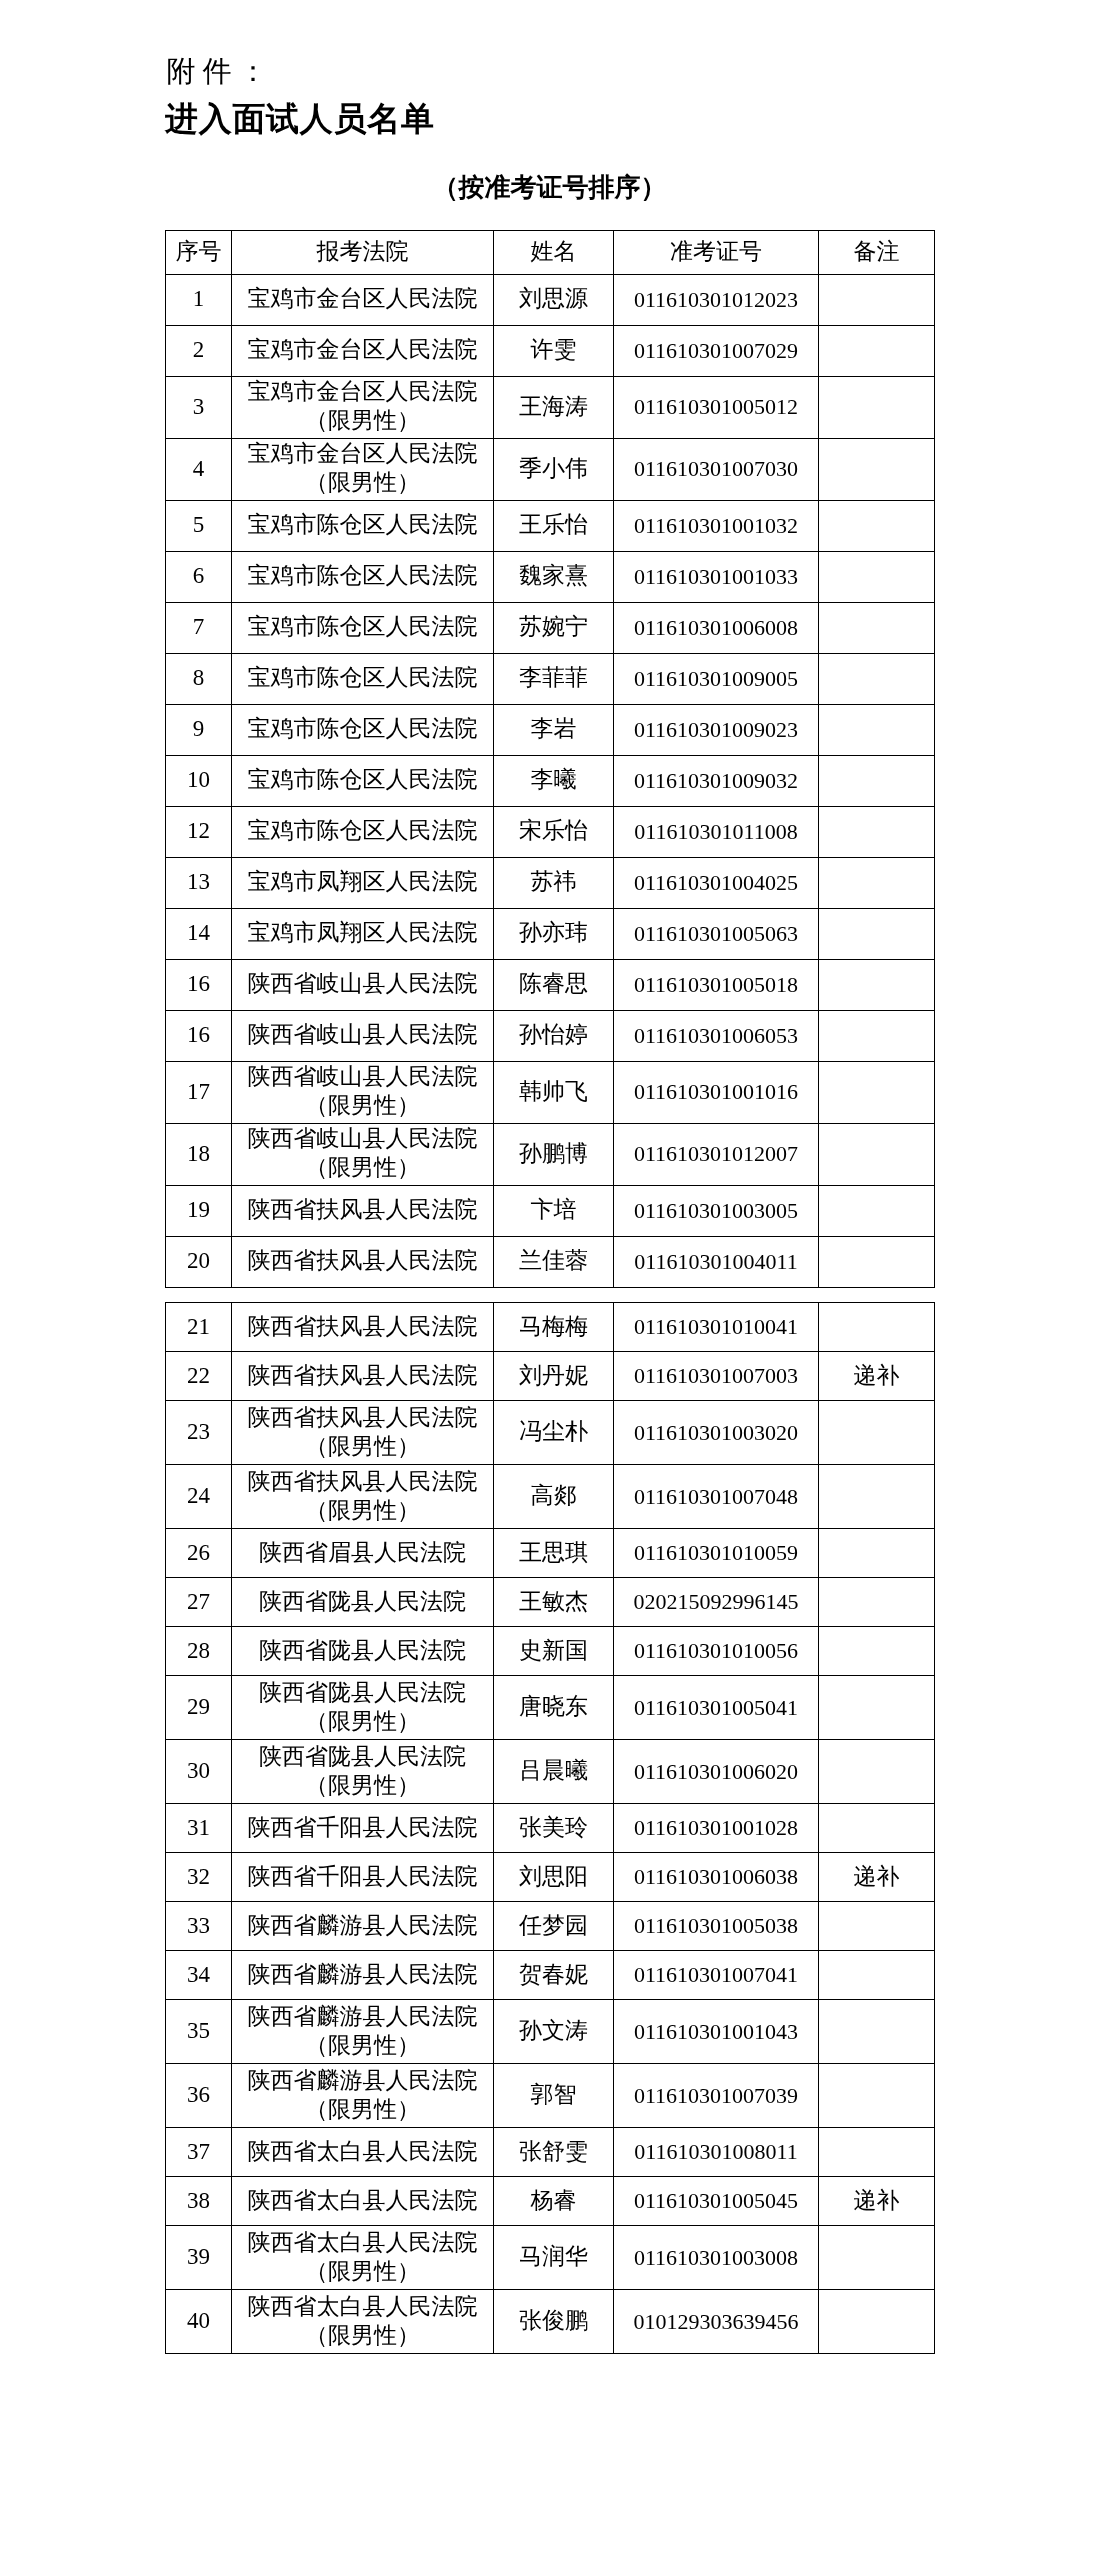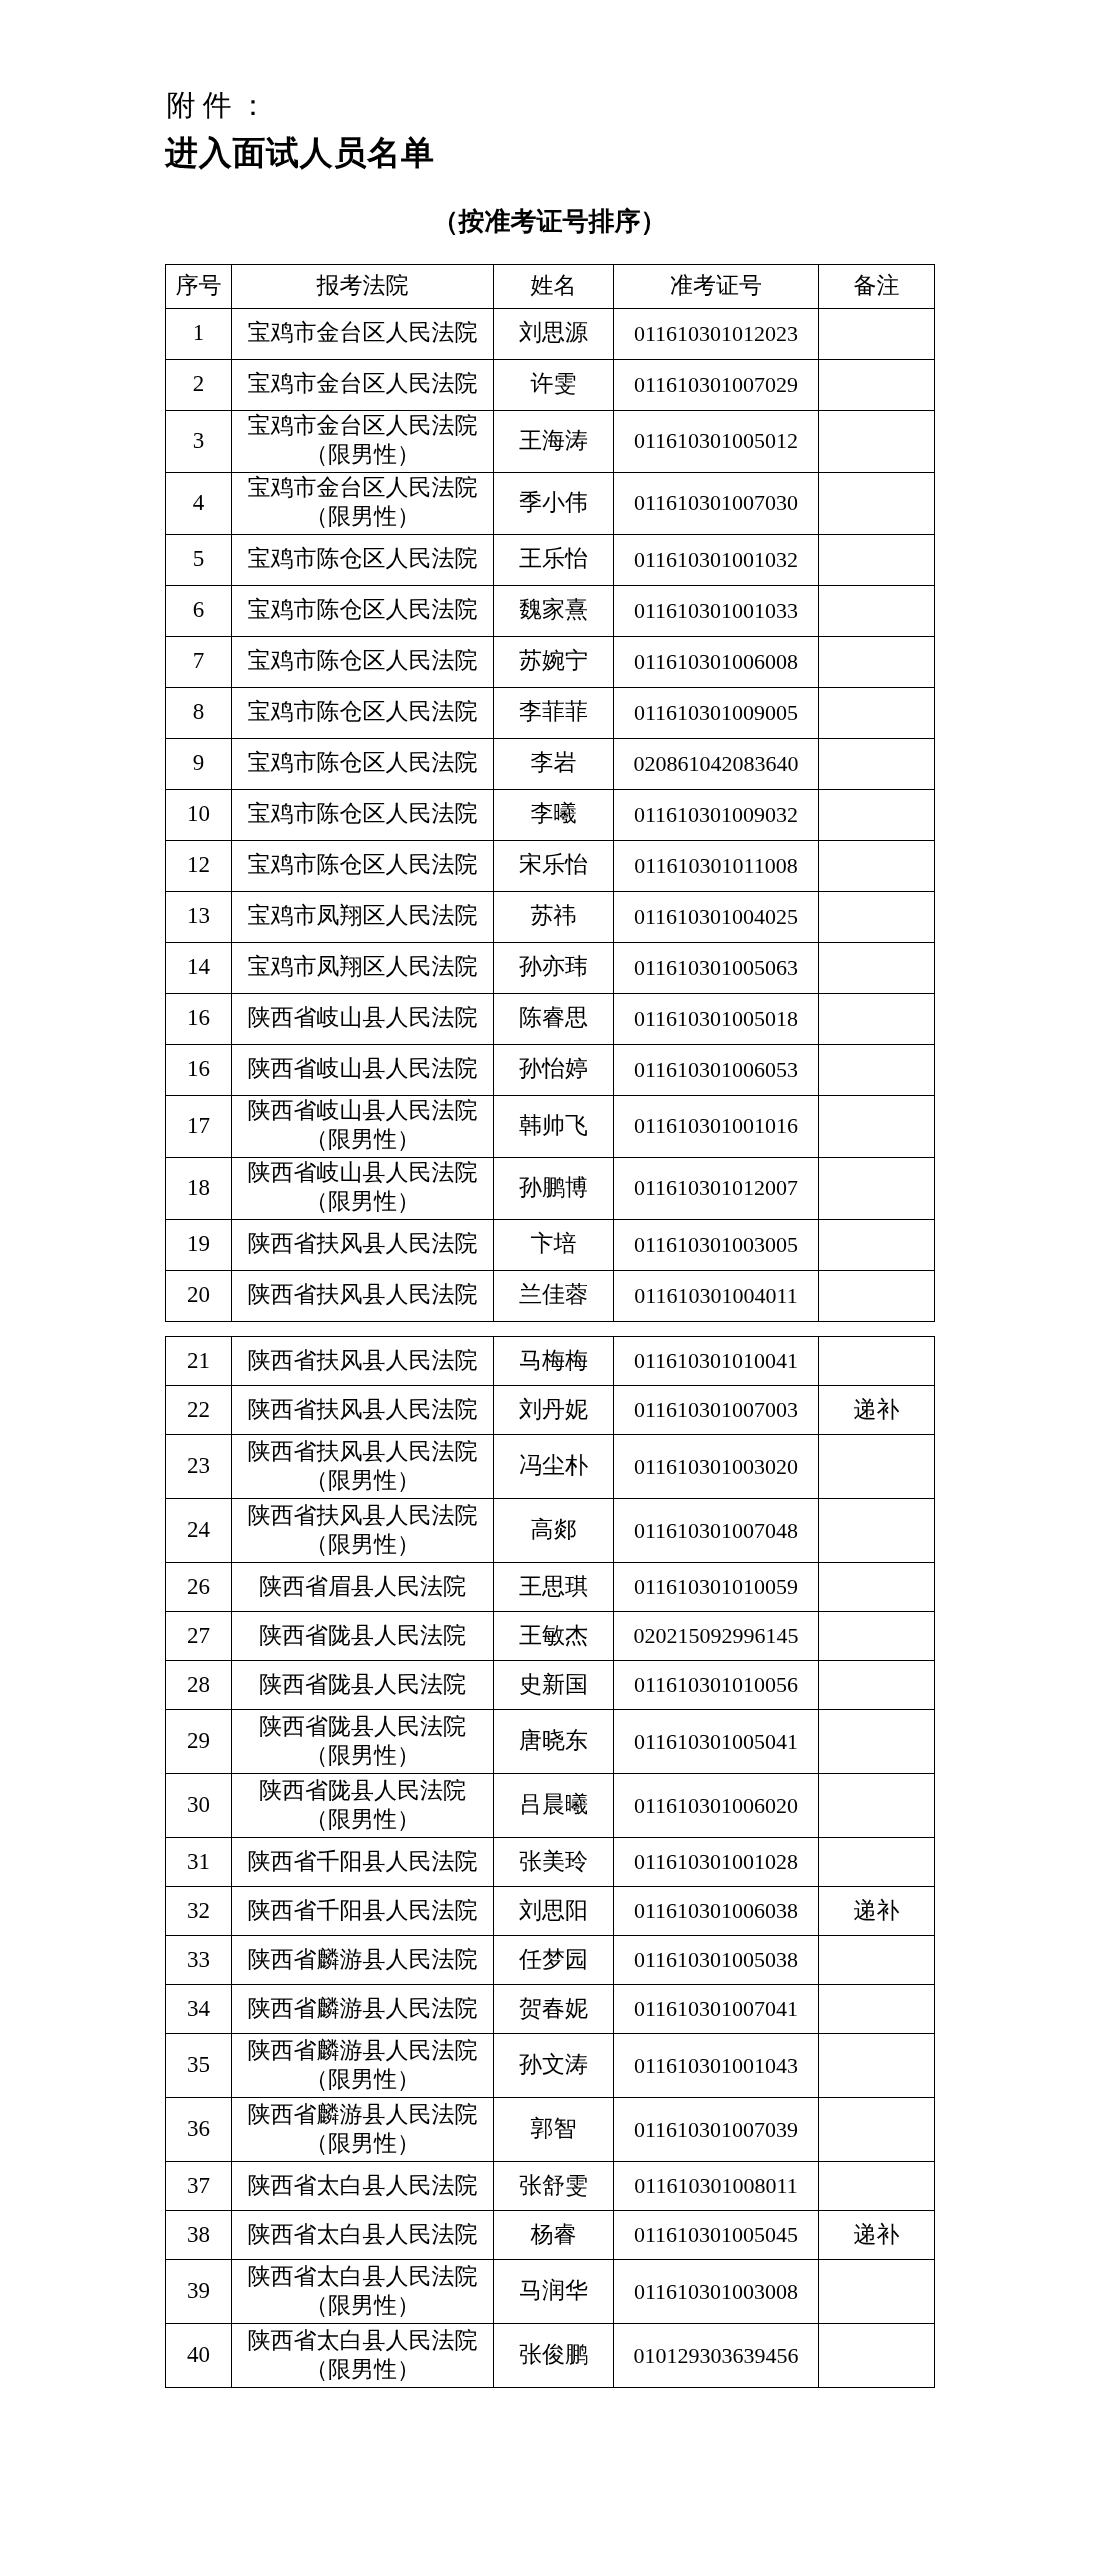--- a/index.html
+++ b/index.html
@@ -6,21 +6,21 @@
   body {
     width: 1103px;
     height: 2576px;
     background: #ffffff;
     color: #000000;
     font-family: "Liberation Serif", "DejaVu Serif", serif;
   }
   .content {
     margin-left: 165px;
     width: 769px;
-    padding-top: 87px;
+    padding-top: 53px;
   }
   .attach {
     font-size: 29px;
     line-height: 1.3;
     letter-spacing: 7px;
     margin-left: 1.4px;
   }
   .title {
     text-align: left;
     font-size: 33px;
@@ -167,21 +167,21 @@
     <td class="ticket-cell">011610301009005</td>
     <td class="remark-cell"></td>
   </tr>
         <tr>
     <td class="serial-cell">9</td>
     <td class="court-cell">
       <span class="court-line1">宝鸡市陈仓区人民法院</span>
 
     </td>
     <td class="name-cell">李岩</td>
-    <td class="ticket-cell">020861042083640</td>
+    <td class="ticket-cell">011610301009023</td>
     <td class="remark-cell"></td>
   </tr>
         <tr>
     <td class="serial-cell">10</td>
     <td class="court-cell">
       <span class="court-line1">宝鸡市陈仓区人民法院</span>
 
     </td>
     <td class="name-cell">李曦</td>
     <td class="ticket-cell">011610301009032</td>

